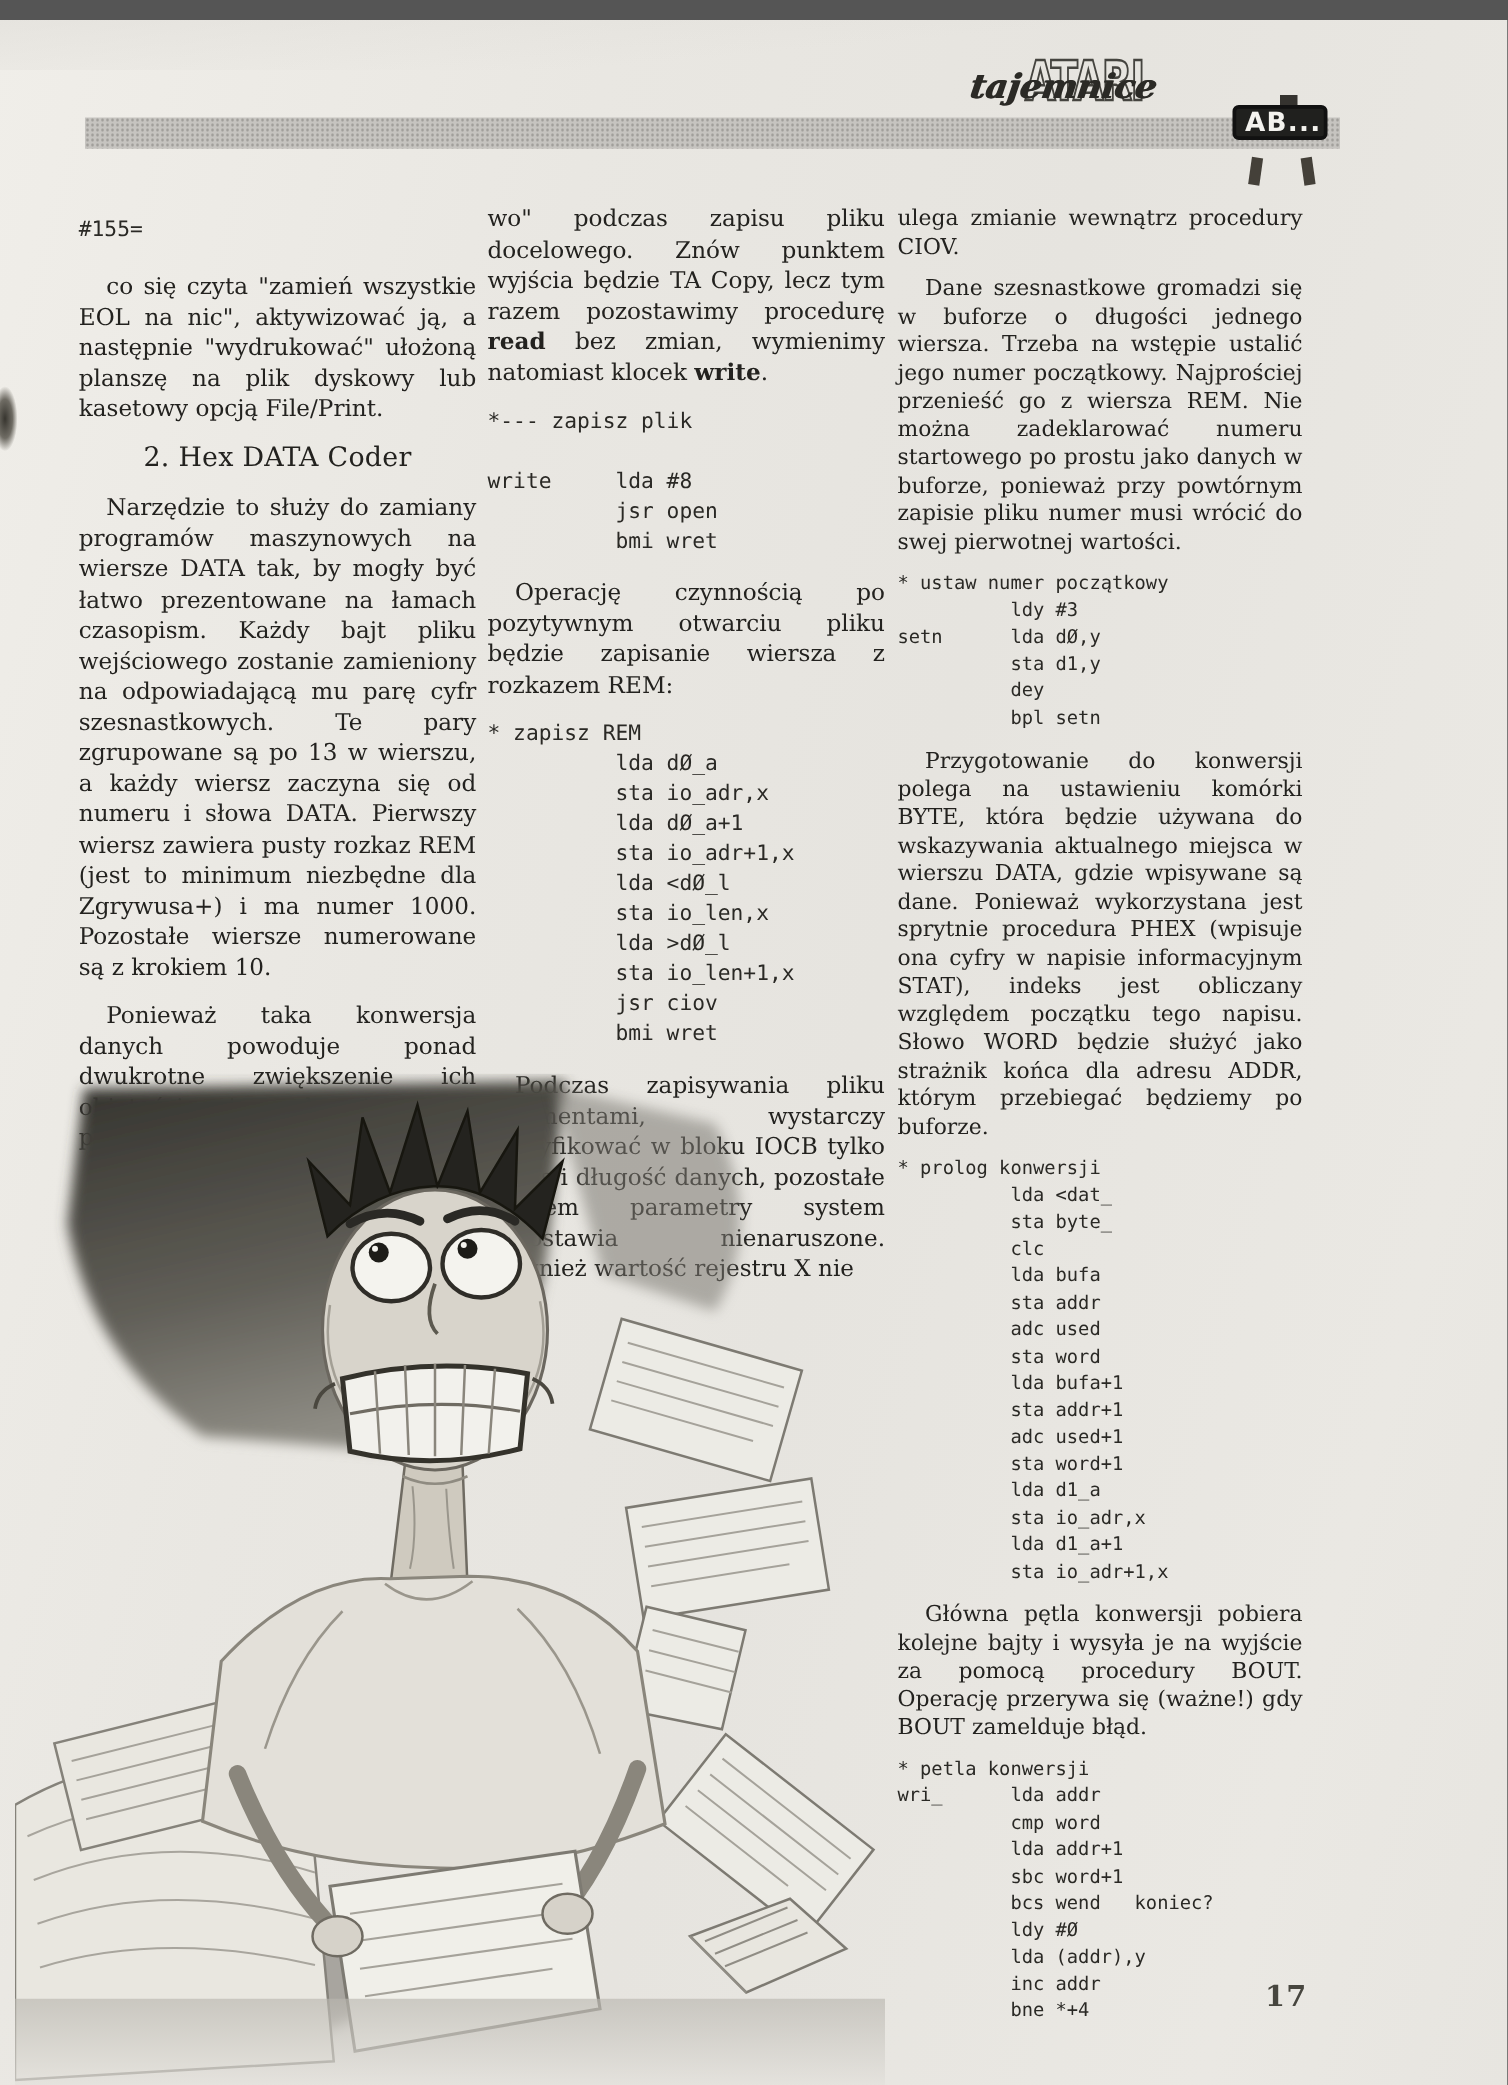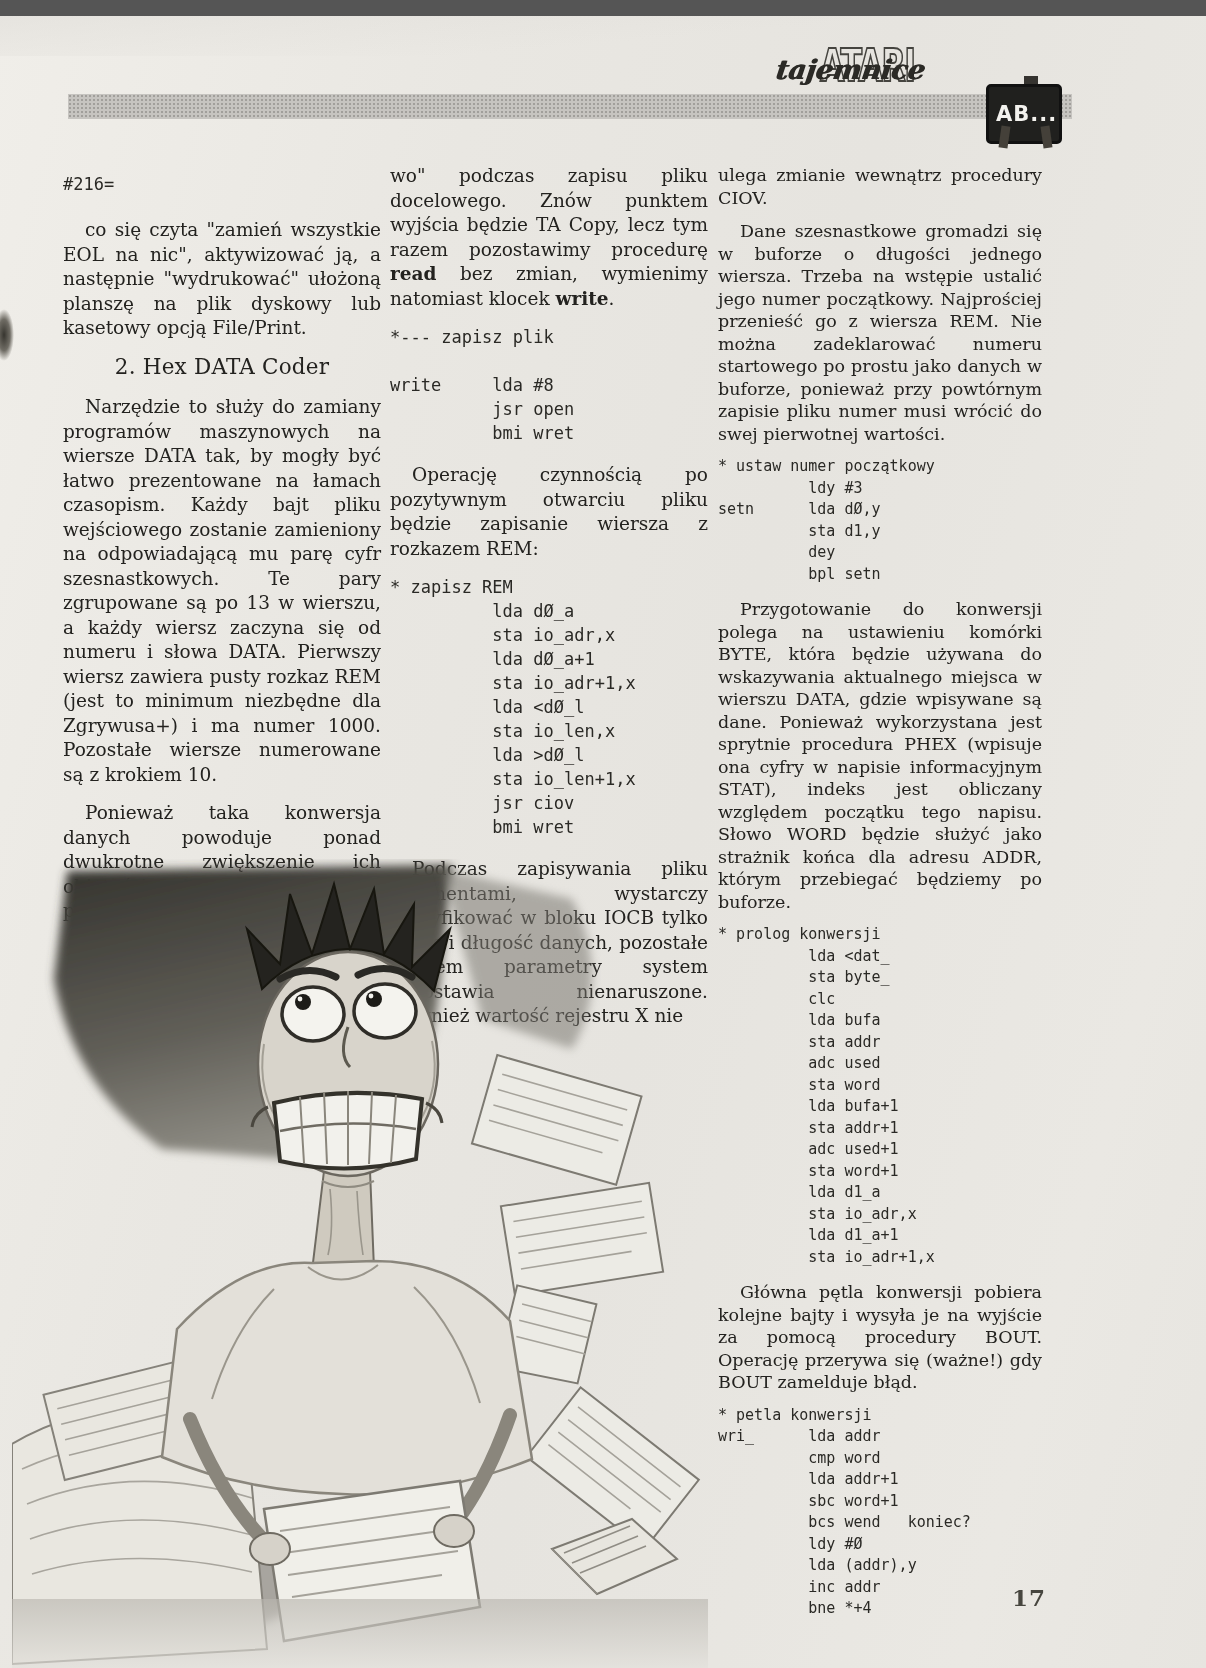--- a/index.html
+++ b/index.html
@@ -32,21 +32,21 @@
   .logo-script{
     position:absolute;left:6px;top:12px;
     font-family:"DejaVu Serif","Liberation Serif",serif;
     font-style:italic;font-weight:bold;font-size:27px;
     color:#2b2a26;transform:skewX(-8deg);
     text-shadow:1px 0 0 #2b2a26;
   }
   .badge{position:absolute;left:986px;top:60px;width:90px;height:75px;}
   .badge .knob{position:absolute;left:38px;top:0;width:14px;height:10px;background:#35332f;}
   .badge .board{
-    position:absolute;left:0;top:8px;width:76px;height:60px;
+    position:absolute;left:0;top:8px;width:76px;height:28px;
     background:#20201e;border:3px solid #111;border-radius:5px;
     display:flex;align-items:center;padding-left:7px;box-sizing:border-box;
   }
   .badge .board span{
     font-family:"DejaVu Sans","Liberation Sans",sans-serif;
     font-weight:bold;font-size:21px;color:#f3f2ee;letter-spacing:1px;
   }
   .badge .leg{position:absolute;top:50px;width:9px;height:22px;background:#444039;}
   .badge .leg.l{left:14px;transform:rotate(8deg);}
   .badge .leg.r{left:56px;transform:rotate(-8deg);}
@@ -107,21 +107,21 @@
       <div class="knob"></div>
       <div class="board">
         <span>AB...</span>
       </div>
       <div class="leg l"></div>
       <div class="leg r"></div>
     </div>
   </div>
 
   <div class="col col-1">
-    <pre class="code lead-code">#216=</pre>
+    <pre class="code lead-code">#155=</pre>
     <p class="indent">co się czyta "zamień wszystkie EOL na nic", aktywizować ją, a następnie "wydrukować" ułożoną planszę na plik dyskowy lub kasetowy opcją File/Print.</p>
     <div class="section-heading">2. Hex DATA Coder</div>
     <p class="indent">Narzędzie to służy do zamiany programów maszynowych na wiersze DATA tak, by mogły być łatwo prezentowane na łamach czasopism. Każdy bajt pliku wejściowego zostanie zamieniony na odpowiadającą mu parę cyfr szesnastkowych. Te pary zgrupowane są po 13 w wierszu, a każdy wiersz zaczyna się od numeru i słowa DATA. Pierwszy wiersz zawiera pusty rozkaz REM (jest to minimum niezbędne dla Zgrywusa+) i ma numer 1000. Pozostałe wiersze numerowane są z krokiem 10.</p>
     <p class="indent">Ponieważ taka konwersja danych powoduje ponad dwukrotne zwiększenie ich objętości, nie wykonuję jej w pamięci, lecz dopiero "na ży-</p>
   </div>
 
   <div class="col col-2">
     <p><span>wo" podczas zapisu pliku docelowego. Znów punktem wyjścia będzie TA Copy, lecz tym razem pozostawimy procedurę </span><b>read</b><span> bez zmian, wymienimy natomiast klocek </span><b>write</b><span>.</span></p>
     <pre class="code">*--- zapisz plik
 

